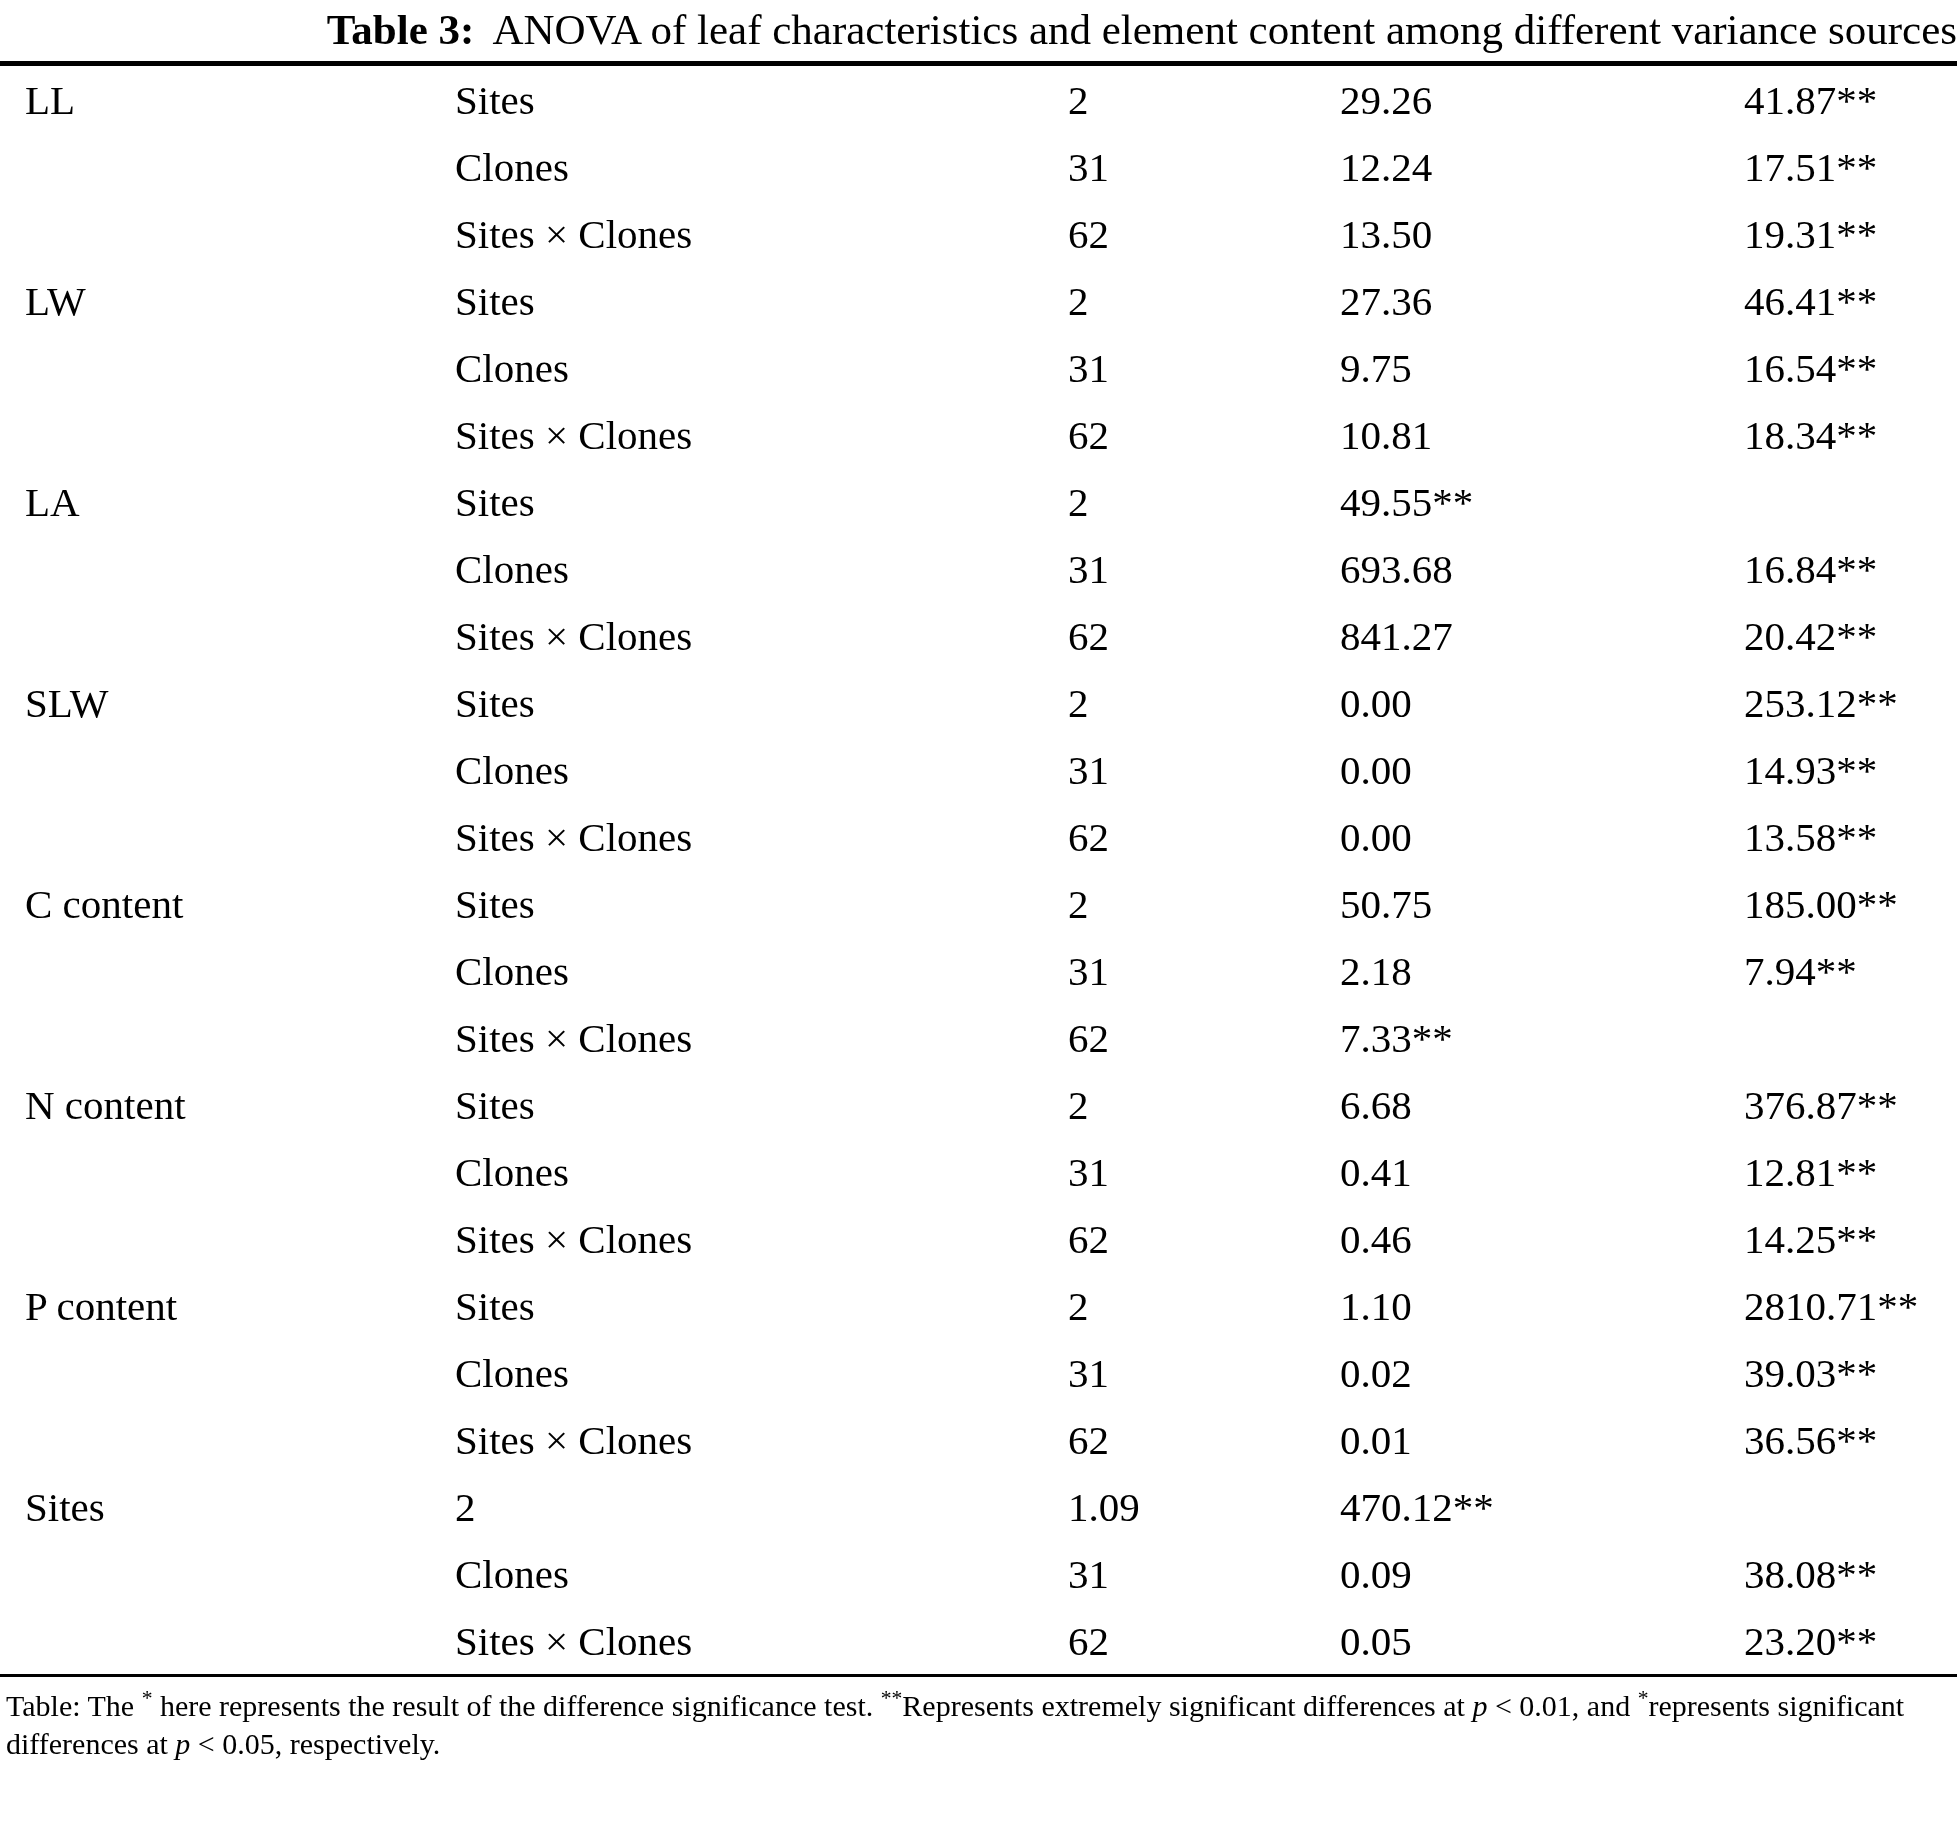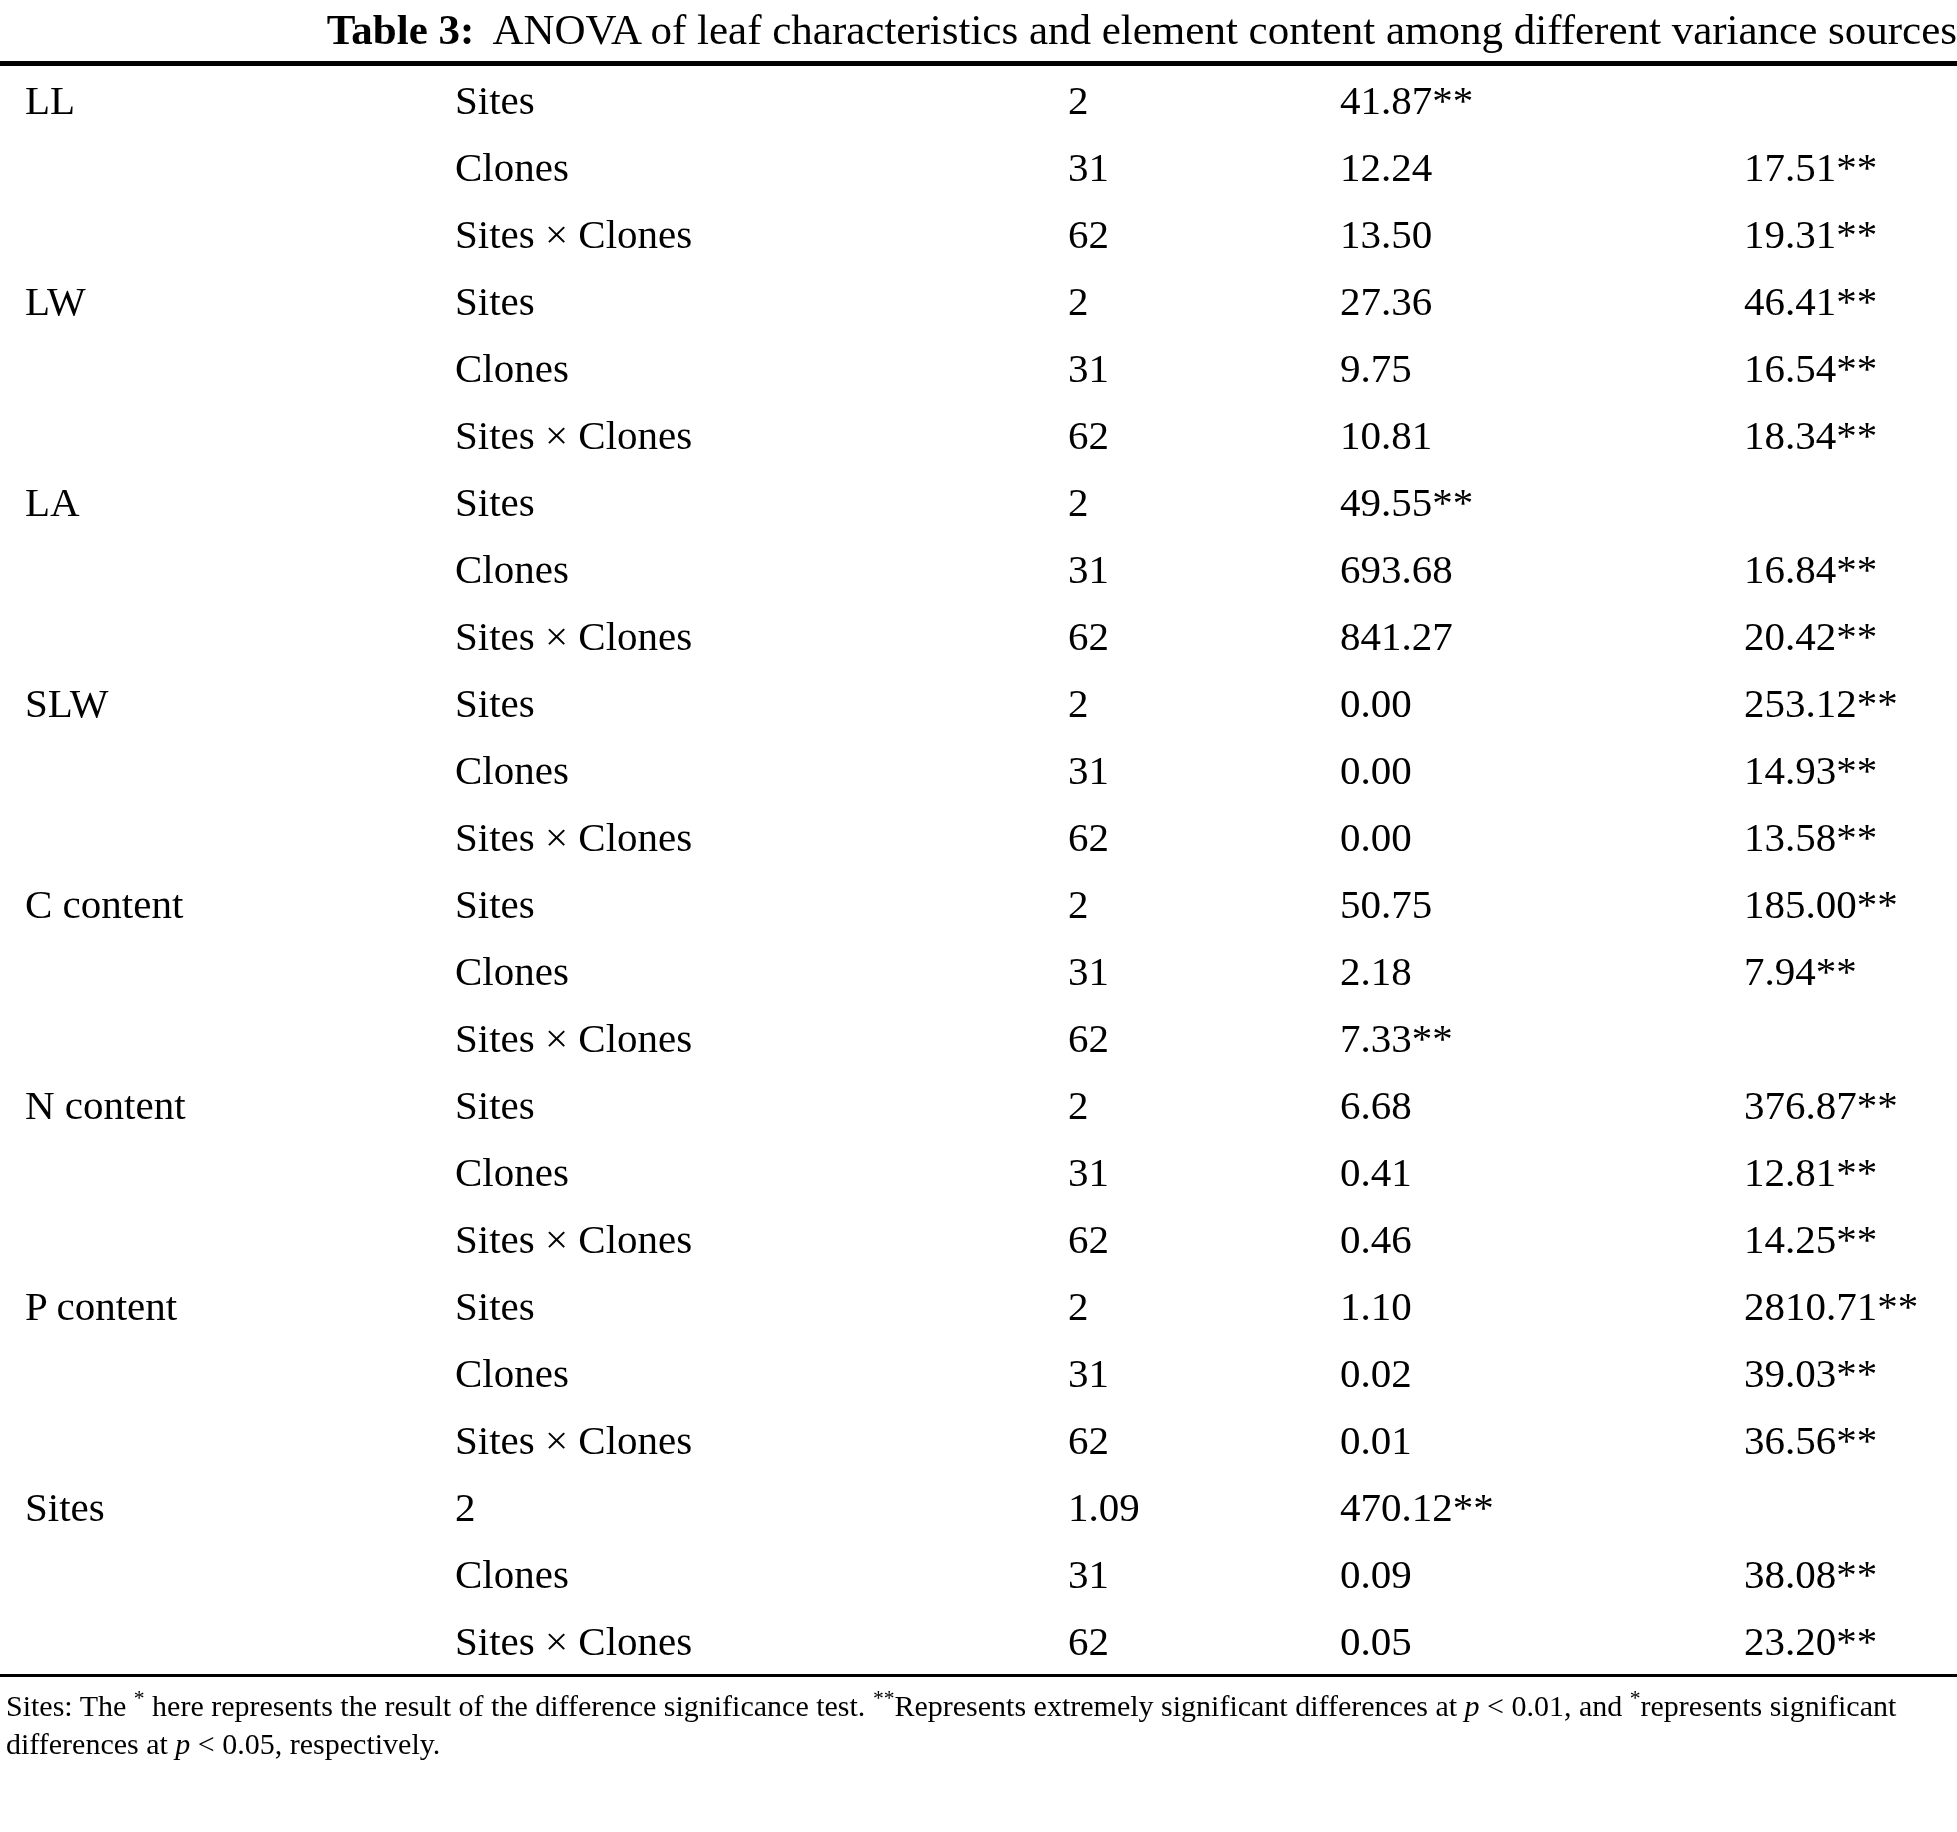--- a/index.html
+++ b/index.html
@@ -59,20 +59,21 @@
     <span class="cap-label">Table 3:</span><span>ANOVA of leaf characteristics and element content among different variance sources</span>
   </div>
 
   <div class="tbl">
 
 
     <div class="grid-row brow">
       <div class="c">LL</div>
       <div class="c">Sites</div>
       <div class="c">2</div>
+      <div class="c">29.26</div>
       <div class="c">41.87**</div>
     </div>
     <div class="grid-row brow">
       <div class="c"></div>
       <div class="c">Clones</div>
       <div class="c">31</div>
       <div class="c">12.24</div>
       <div class="c">17.51**</div>
     </div>
     <div class="grid-row brow">
@@ -222,15 +223,15 @@
     <div class="grid-row brow">
       <div class="c"></div>
       <div class="c">Sites × Clones</div>
       <div class="c">62</div>
       <div class="c">0.05</div>
       <div class="c">23.20**</div>
     </div>
 
   </div>
 
-  <div class="note"><span>Sites: The </span><sup>*</sup><span> here represents the result of the difference significance test. </span><sup>**</sup><span>Represents extremely significant differences at </span><i>p</i><span> &lt; 0.01, and </span><sup>*</sup><span>represents significant differences at </span><i>p</i><span> &lt; 0.05, respectively.</span></div>
+  <div class="note"><span>Table: The </span><sup>*</sup><span> here represents the result of the difference significance test. </span><sup>**</sup><span>Represents extremely significant differences at </span><i>p</i><span> &lt; 0.01, and </span><sup>*</sup><span>represents significant differences at </span><i>p</i><span> &lt; 0.05, respectively.</span></div>
 
 </div>
 
 </body></html>

